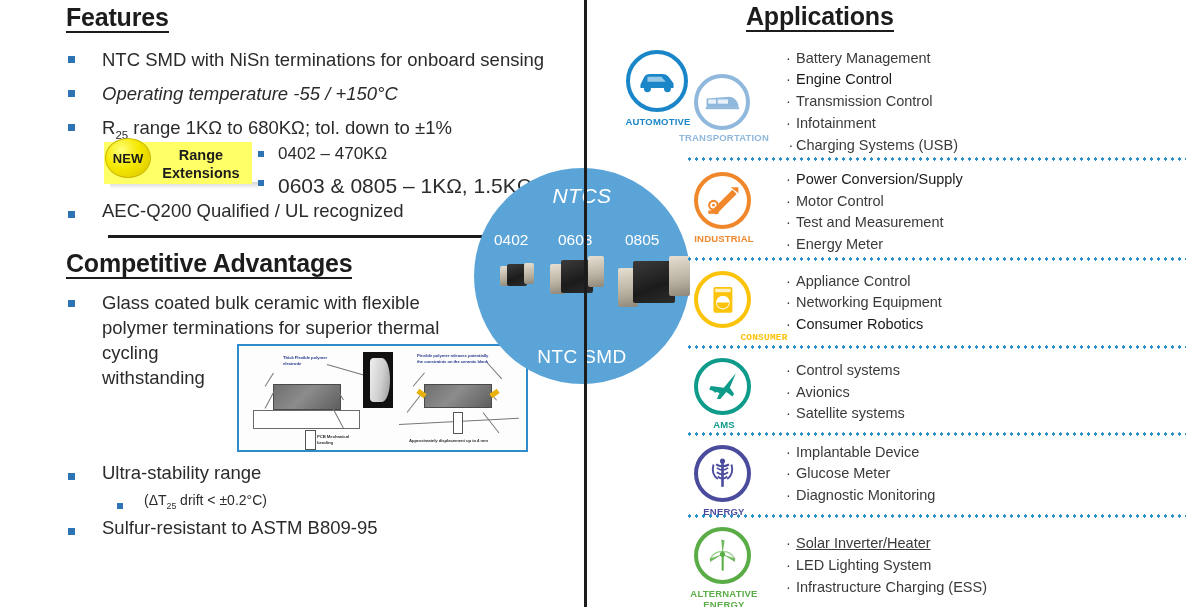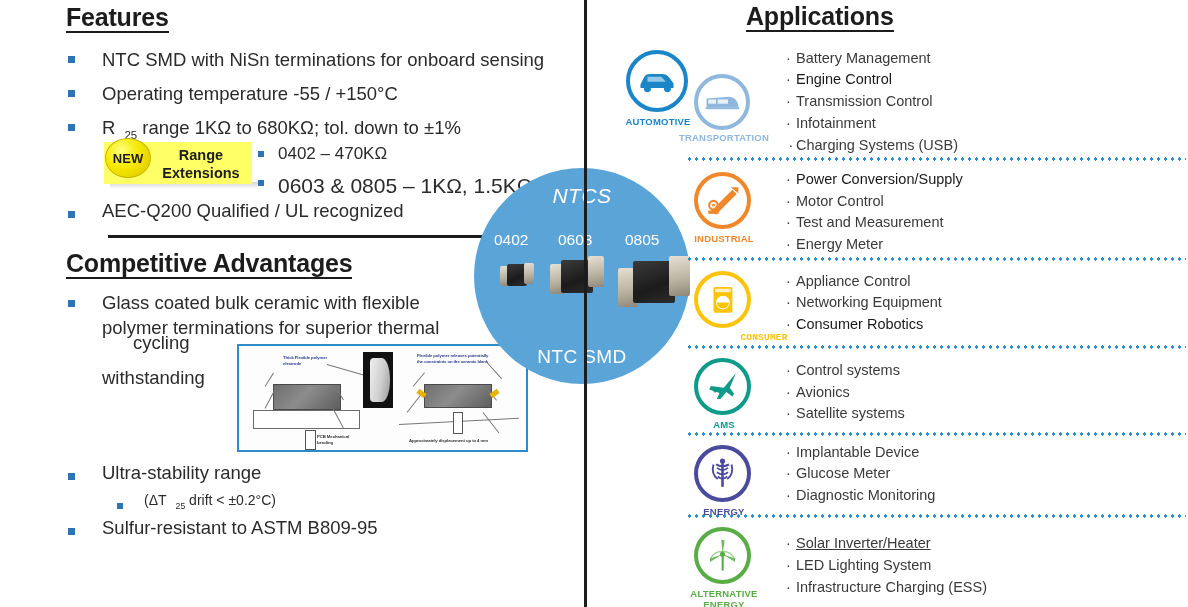--- a/index.html
+++ b/index.html
@@ -43,21 +43,20 @@
   .li-text {
     position: absolute;
     font-size: 18.5px;
     color: #2b2b2b;
     white-space: nowrap;
     line-height: 1.3;
   }
   .sub {
     font-size: 0.62em;
     vertical-align: sub;
-    margin-left: 9px;
   }
 
   
   #hr-features {
     position: absolute;
     left: 108px;
     top: 235px;
     width: 378px;
     height: 3px;
     background: #1c1c1c;
@@ -277,21 +276,21 @@
 <div id="page">
 
   <div style="position:absolute;left:66px;top:4px;">
     <span class="h1">Features</span>
   </div>
 
   <div class="bullet-sq" style="left:68px;top:56px;"></div>
   <div class="li-text" style="left:102px;top:48px;">NTC SMD with NiSn terminations for onboard sensing</div>
 
   <div class="bullet-sq" style="left:68px;top:90px;"></div>
-  <div class="li-text" style="left:102px;top:82px;">Operating temperature -55 / +150°C</div>
+  <div class="li-text" style="left:102px;top:82px;font-style:italic;">Operating temperature -55 / +150°C</div>
 
   <div class="bullet-sq" style="left:68px;top:124px;"></div>
   <div class="li-text" style="left:102px;top:116px;"><span>R</span><span class="sub">25</span><span> range 1KΩ to 680KΩ; tol. down to ±1%</span></div>
 
   <div id="range-ext-shadow"></div>
   <div id="range-ext-box"></div>
   <div id="range-ext-label">
     <div>Range</div>
     <div>Extensions</div>
   </div>
@@ -308,21 +307,21 @@
 
   <div id="hr-features"></div>
 
   <div style="position:absolute;left:66px;top:250px;">
     <span class="h1">Competitive Advantages</span>
   </div>
 
   <div class="bullet-sq" style="left:68px;top:300px;"></div>
   <div class="li-text" style="left:102px;top:291px;">Glass coated bulk ceramic with flexible</div>
   <div class="li-text" style="left:102px;top:316px;">polymer terminations for superior thermal</div>
-  <div class="li-text" style="left:102px;top:331px;margin-left:31px;">cycling</div>
+  <div class="li-text" style="left:102px;top:341px;">cycling</div>
   <div class="li-text" style="left:102px;top:366px;">withstanding</div>
 
   <div id="tech-diagram">
 
     <div class="td-pcb" style="left:14px;top:64px;width:105px;height:17px;"></div>
     <div class="td-chip" style="left:34px;top:38px;width:66px;height:24px;"></div>
     <div class="td-line" style="left:26px;top:40px;width:16px;transform:rotate(-58deg);"></div>
     <div class="td-line" style="left:26px;top:62px;width:22px;transform:rotate(-62deg);"></div>
     <div class="td-line" style="left:96px;top:40px;width:16px;transform:rotate(58deg);"></div>
     <div class="td-line" style="left:94px;top:62px;width:22px;transform:rotate(62deg);"></div>

